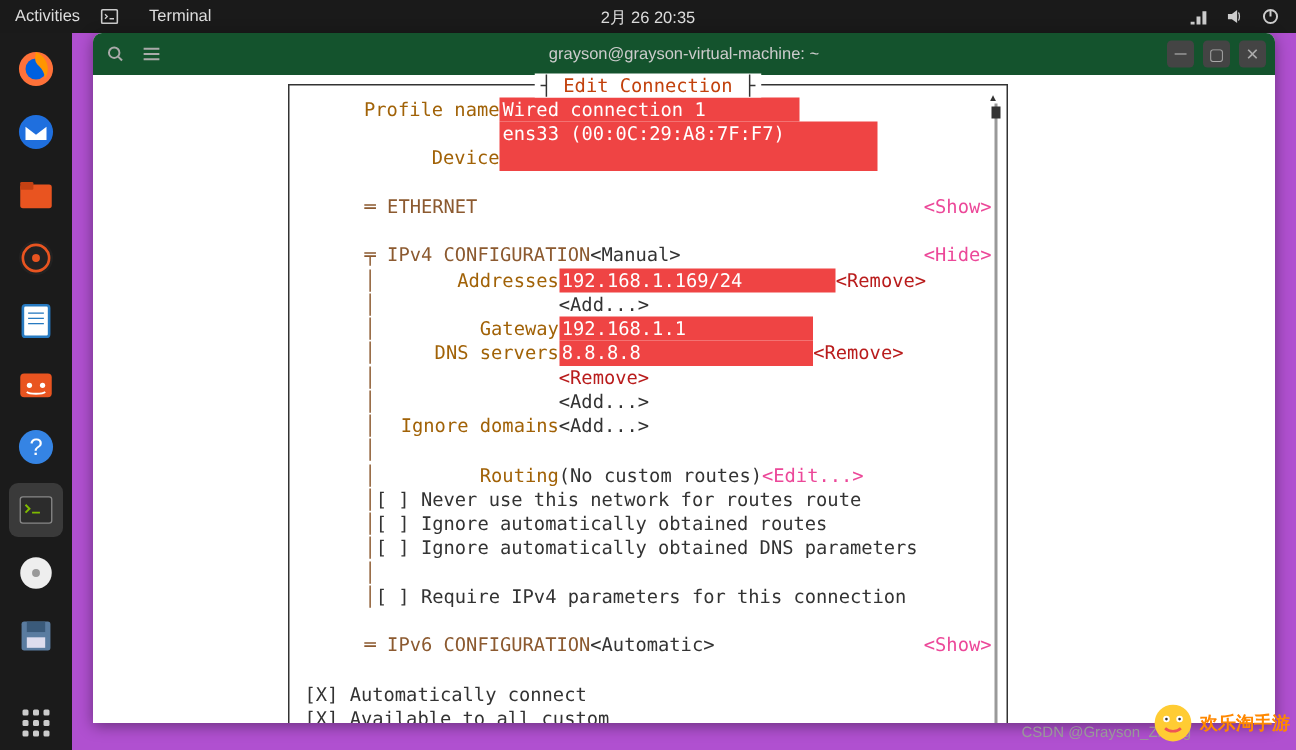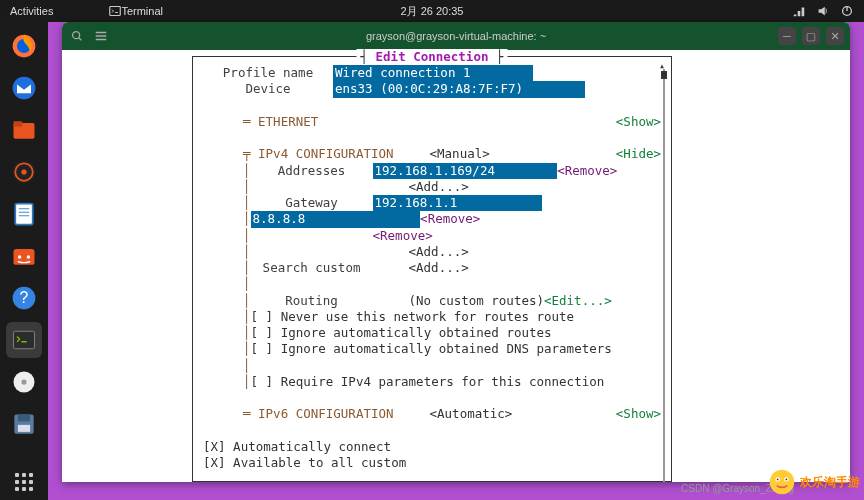--- a/index.html
+++ b/index.html
@@ -15,45 +15,45 @@
 .desktop { position: absolute; left: 48px; right: 0; top: 22px; bottom: 0; background: #b050d0; }
 .window { position: absolute; left: 14px; top: 0; right: 14px; height: 460px; background: #fff; border-radius: 6px 6px 0 0; overflow: hidden; box-shadow: 0 2px 10px rgba(0,0,0,0.4); }
 .title-bar { height: 28px; background: #14532d; color: #ccc; display: flex; align-items: center; justify-content: center; position: relative; font-family: sans-serif; font-size: 11px; }
 .title-controls { position: absolute; right: 6px; display: flex; gap: 6px; }
 .title-btn { width: 18px; height: 18px; border-radius: 3px; background: #444; color: #aaa; display: flex; align-items: center; justify-content: center; font-size: 11px; cursor: pointer; }
 .title-left { position: absolute; left: 8px; display: flex; gap: 10px; align-items: center; }
 .terminal { position: absolute; top: 28px; left: 0; right: 0; bottom: 0; background: #fff; padding: 0; }
 .nmtui { position: absolute; left: 130px; top: 6px; width: 480px; background: #fff; font-size: 12.5px; line-height: 1.3; }
 .nmtui-border { border: 1px solid #333; padding: 8px 10px 10px 10px; position: relative; }
 .nmtui-title { position: absolute; top: -8px; left: 50%; transform: translateX(-50%); background: #fff; padding: 0 4px; color: #333; }
-.nmtui-title .red { color: #a21caf; font-weight: bold; }
+.nmtui-title .red { color: #c2410c; }
 .row { display: flex; white-space: pre; }
-.lbl { color: #404040; text-align: center; }
+.lbl { color: #a16207; text-align: right; }
 .lbl-maroon { color: #8c5a30; margin-left: 40px; }
-.val-hi { background: #0369a1; color: #fff; padding: 0 2px; }
-.val-plain { color: #333; padding-left: 36px; }
-.link { color: #15803d; }
-.remove { color: #701a75; }
+.val-hi { background: #ef4444; color: #fff; padding: 0 2px; }
+.val-plain { color: #333; }
+.link { color: #ec4899; }
+.remove { color: #b91c1c; }
 .checkbox { color: #333; }
 .scrollbar { position: absolute; right: 4px; top: 12px; width: 6px; height: 420px; }
 .scroll-track { width: 2px; background: #999; height: 100%; margin: 0 auto; }
 .scroll-thumb { position: absolute; top: 2px; width: 6px; height: 8px; background: #333; }
 .scroll-arrow { position: absolute; font-size: 10px; color: #333; left: -2px; }
 .watermark1 { position: absolute; right: 70px; bottom: 6px; font-size: 10px; color: #999; font-family: sans-serif; }
 .watermark2 { position: absolute; right: 4px; bottom: 4px; display: flex; align-items: center; gap: 4px; font-family: sans-serif; font-size: 12px; font-weight: bold; color: #ff8800; }
 .grid-dots { display: grid; grid-template-columns: repeat(3,4px); grid-gap: 3px; }
 .grid-dots span { width: 4px; height: 4px; background: #ccc; border-radius: 1px; }
 </style>
 </head>
 <body>
 
 <div class="topbar">
   <div class="topbar-left">
     <span>Activities</span>
-    <span style="display:flex;align-items:center;gap:0;margin-left:42px;">
+    <span style="display:flex;align-items:center;gap:20px;">
       <svg width="12" height="12" viewBox="0 0 16 16">
           <rect x="1" y="2" width="14" height="12" rx="1" fill="none" stroke="#ccc" stroke-width="1.5"></rect>
           <path d="M4 6l2 2-2 2M8 10h4" stroke="#ccc" stroke-width="1.2" fill="none"></path>
         </svg>
       <span>Terminal</span>
     </span>
   </div>
   <div class="topbar-center">2月 26 20:35</div>
   <div class="topbar-right">
     <svg width="14" height="14" viewBox="0 0 16 16">
@@ -172,32 +172,32 @@
         <div class="title-btn">▢</div>
         <div class="title-btn">✕</div>
       </div>
     </div>
     <div class="terminal">
       <div class="nmtui">
         <div class="nmtui-border">
           <div class="nmtui-title"><span>┤ </span><span class="red">Edit Connection</span><span> ├</span></div>
 
           <div class="row"><span class="lbl" style="width:130px;">Profile name</span> <span class="val-hi">Wired connection 1        </span></div>
-          <div class="row"><span class="lbl" style="width:130px;">Device</span> <span class="val-hi">ens33 (00:0C:29:A8:7F:F7)        </span></div>
+          <div class="row"><span class="lbl" style="width:130px;margin-top:16px;">Device</span> <span class="val-hi">ens33 (00:0C:29:A8:7F:F7)        </span></div>
           <div class="row">&nbsp;</div>
           <div class="row"><span class="lbl-maroon"><span>═</span> <span>ETHERNET</span></span><span style="flex:1"></span><span class="link">&lt;Show&gt;</span></div>
           <div class="row">&nbsp;</div>
           <div class="row"><span class="lbl-maroon">╤ <span>IPv4 CONFIGURATION</span></span> <span class="val-plain">&lt;Manual&gt;</span><span style="flex:1"></span><span class="link">&lt;Hide&gt;</span></div>
           <div class="row"><span class="lbl-maroon">│</span><span class="lbl" style="width:122px;">Addresses</span> <span class="val-hi">192.168.1.169/24        </span>   <span class="remove">&lt;Remove&gt;</span></div>
           <div class="row"><span class="lbl-maroon">│</span><span style="width:122px;"></span> <span class="val-plain">&lt;Add...&gt;</span></div>
           <div class="row"><span class="lbl-maroon">│</span><span class="lbl" style="width:122px;">Gateway</span> <span class="val-hi">192.168.1.1           </span></div>
-          <div class="row"><span class="lbl-maroon">│</span> <span class="val-hi">8.8.8.8               </span>   <span class="remove">&lt;Remove&gt;</span></div>
+          <div class="row"><span class="lbl-maroon">│</span><span class="lbl" style="width:122px;">DNS servers</span> <span class="val-hi">8.8.8.8               </span>   <span class="remove">&lt;Remove&gt;</span></div>
           <div class="row"><span class="lbl-maroon">│</span><span style="width:122px;"></span>    <span class="remove">&lt;Remove&gt;</span></div>
           <div class="row"><span class="lbl-maroon">│</span><span style="width:122px;"></span> <span class="val-plain">&lt;Add...&gt;</span></div>
-          <div class="row"><span class="lbl-maroon">│</span><span class="lbl" style="width:122px;">Search custom</span> <span class="val-plain">&lt;Add...&gt;</span></div>
+          <div class="row"><span class="lbl-maroon">│</span><span class="lbl" style="width:122px;">Ignore domains</span> <span class="val-plain">&lt;Add...&gt;</span></div>
           <div class="row"><span class="lbl-maroon">│</span></div>
           <div class="row"><span class="lbl-maroon">│</span><span class="lbl" style="width:122px;">Routing</span> <span class="val-plain">(No custom routes)</span> <span class="link">&lt;Edit...&gt;</span></div>
           <div class="row"><span class="lbl-maroon">│</span> <span class="checkbox"><span>[ ]</span> <span>Never use this network for routes route</span></span></div>
           <div class="row"><span class="lbl-maroon">│</span> <span class="checkbox"><span>[ ]</span> <span>Ignore automatically obtained routes</span></span></div>
           <div class="row"><span class="lbl-maroon">│</span> <span class="checkbox"><span>[ ]</span> <span>Ignore automatically obtained DNS parameters</span></span></div>
           <div class="row"><span class="lbl-maroon">│</span></div>
           <div class="row"><span class="lbl-maroon">│</span> <span class="checkbox"><span>[ ]</span> <span>Require IPv4 parameters for this connection</span></span></div>
           <div class="row">&nbsp;</div>
           <div class="row"><span class="lbl-maroon"><span>═</span> <span>IPv6 CONFIGURATION</span></span> <span class="val-plain">&lt;Automatic&gt;</span><span style="flex:1"></span><span class="link">&lt;Show&gt;</span></div>
           <div class="row">&nbsp;</div>

